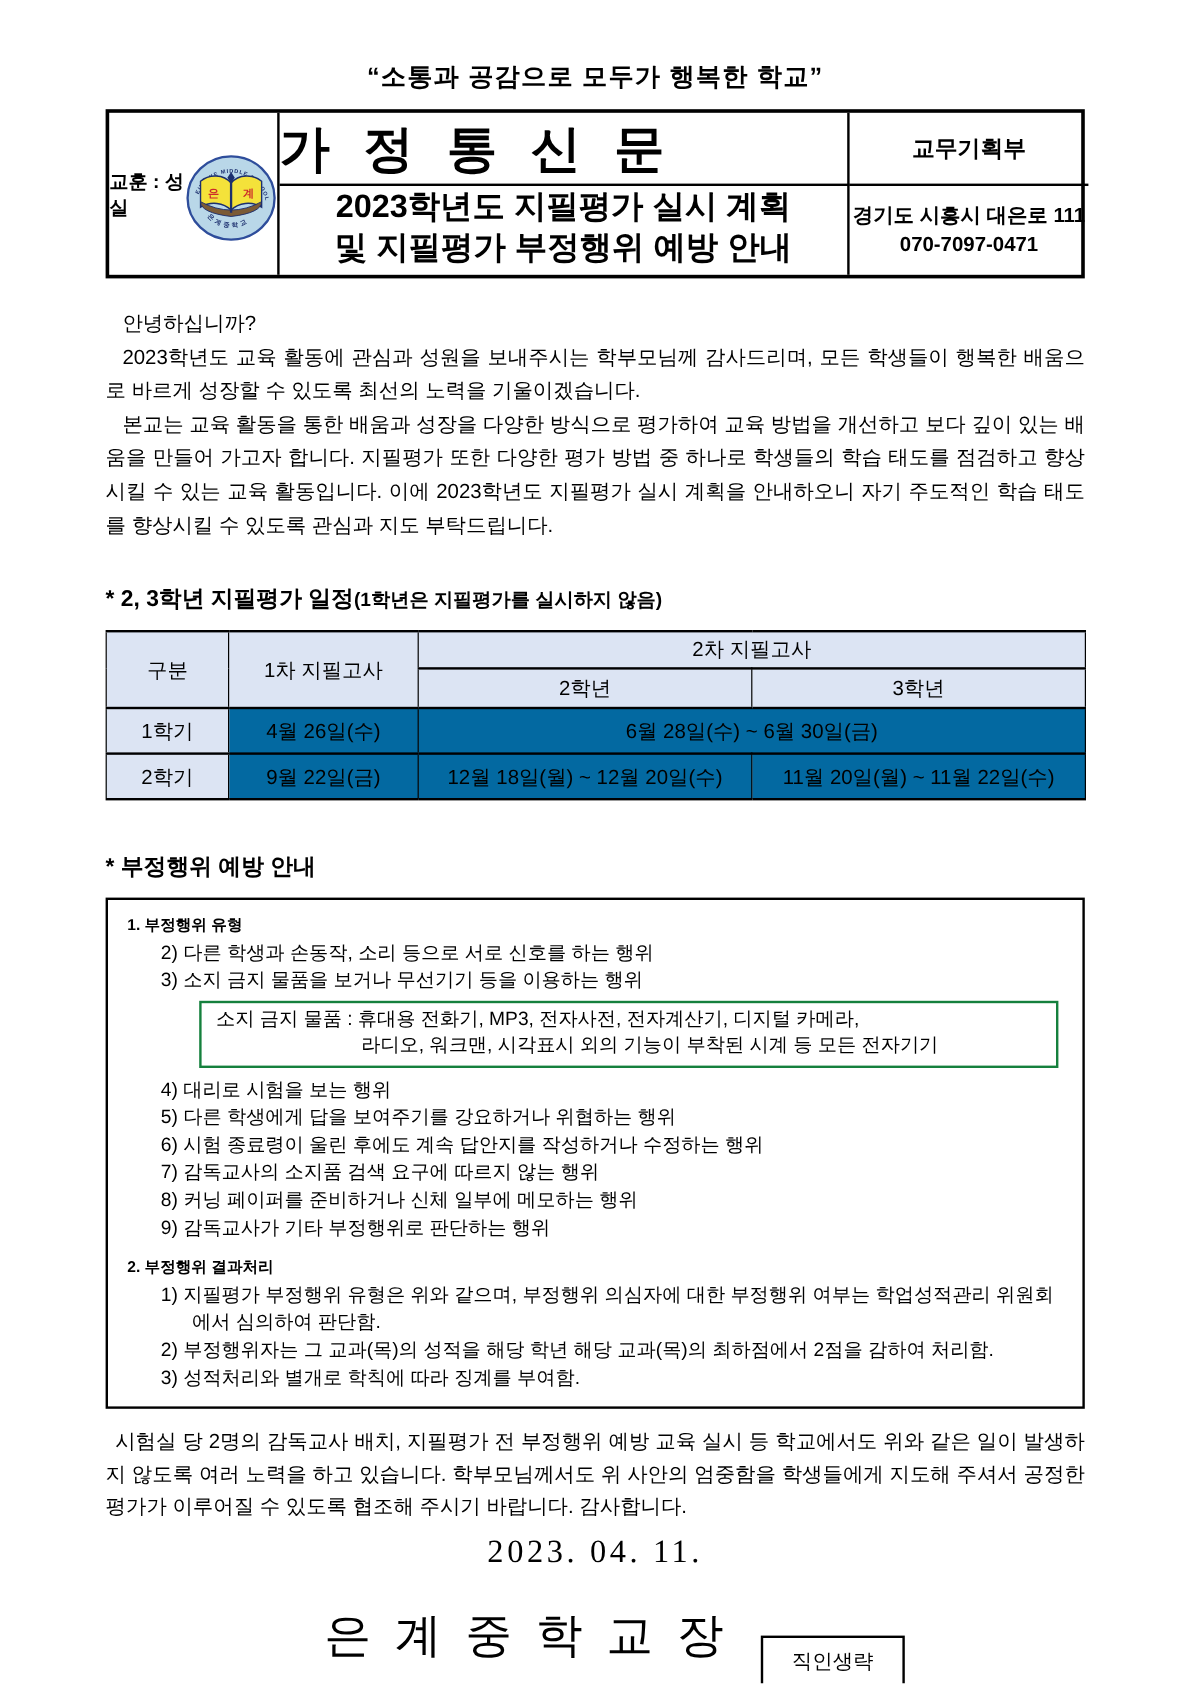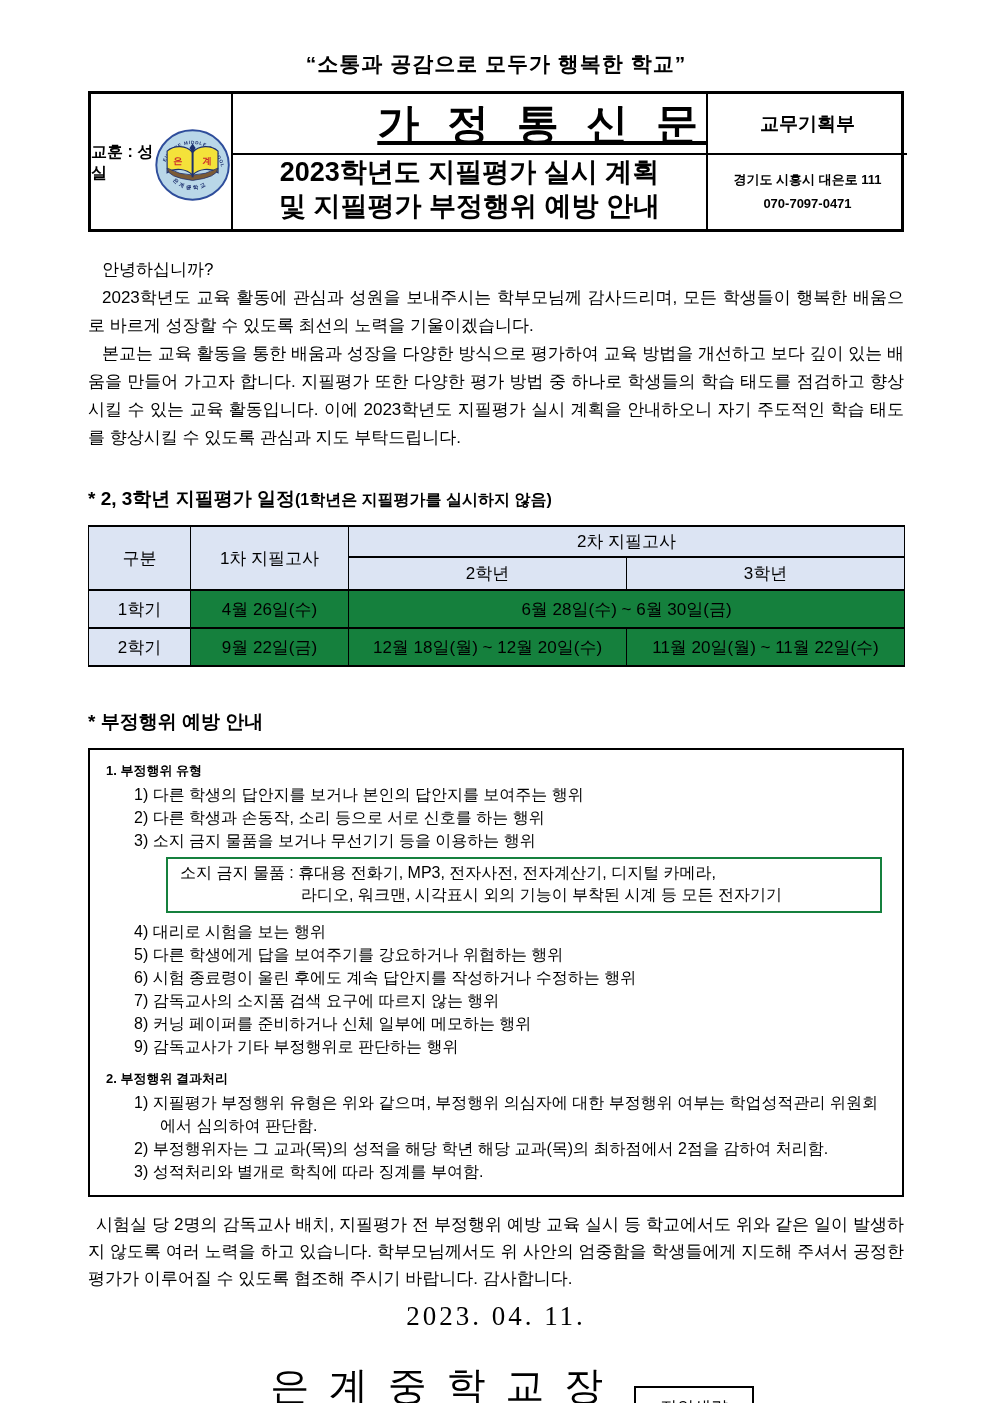--- a/index.html
+++ b/index.html
@@ -8,43 +8,43 @@
     width:992px; height:1403px; background:#ffffff; color:#000;
     font-family:"Liberation Sans", sans-serif;
     padding:50px 88px 0 88px; position:relative; overflow:hidden;
   }
   
   .quote { text-align:center; font-weight:bold; font-size:21px; letter-spacing:1px; margin-bottom:13px; }
   
   .hdr { display:grid; grid-template-columns:142px 475px 199px; grid-template-rows:61px 74px; border:3px solid #000; width:816px; }
   .hdr-left { grid-row:1/3; border-right:2px solid #000; display:flex; flex-direction:row; align-items:center; padding-top:7px; }
   .hdr-motto { font-size:16px; font-weight:bold; margin-bottom:4px; }
-  .hdr-mid-top { border-right:2px solid #000; border-bottom:2px solid #000; display:flex; align-items:center; justify-content:flex-end;text-decoration:underline; }
+  .hdr-mid-top { border-right:2px solid #000; border-bottom:2px solid #000; display:flex; align-items:center; justify-content:flex-start; }
   .hdr-title { font-size:42px; font-weight:bold; letter-spacing:8px; white-space:nowrap; }
   .hdr-right-top { border-bottom:2px solid #000; display:flex; align-items:center; justify-content:center; font-size:19px; font-weight:bold; }
   .hdr-mid-bot { border-right:2px solid #000; display:flex; flex-direction:column; align-items:center; font-size:27px; font-weight:bold; line-height:34px; }
-  .hdr-right-bot { display:flex; flex-direction:column; align-items:center; justify-content:center; font-size:13px; font-weight:bold; line-height:24px; }
+  .hdr-right-bot { display:flex; flex-direction:column; align-items:center; justify-content:center; font-size:17px; font-weight:bold; line-height:24px; }
   
   .intro { margin-top:24px; font-size:17px; line-height:28px; text-align:justify; }
   .intro p { text-indent:14px; }
   
   .sec-heading { font-size:19px; font-weight:bold; }
   .sec-heading .note { font-size:16px; }
   .sched-heading { margin-top:34px; }
   .prev-heading { margin-top:42px; }
   
   .sched-table { width:816px; border-collapse:collapse; margin-top:13px; font-size:17px; table-layout:fixed; }
   .sched-table td, .sched-table th {
     border-left:1.5px solid #000; border-right:1.5px solid #000;
     border-top:2.5px solid #000; border-bottom:2.5px solid #000;
     text-align:center; vertical-align:middle; font-weight:normal;
   }
   .sched-table .subdiv { border-top:1.5px solid #000; }
   .hdr-bg { background:#dce4f3; }
-  .rh1 { height:31px; } .rh2 { height:33px; } .rd { height:38px; background:#15803d; }
+  .rh1 { height:31px; } .rh2 { height:33px; } .rd { height:38px; background:#0369a1; }
   
   .prev-box { width:816px; border:2px solid #000; margin-top:13px; padding:8px 14px 12px 14px; font-size:16px; line-height:23px; }
   .box-title { font-size:13px; font-weight:bold; line-height:25px; margin-left:2px; }
   .box-title-2 { margin-top:8px; }
   .box-item { margin-left:30px; padding-left:26px; text-indent:-26px; }
   .banned-box { border:2px solid #15803d; margin:5px 6px 7px 62px; padding:3px 10px 5px 12px; line-height:22px; }
   .banned-l2 { padding-left:121px; }
   
   .closing { margin-top:14px; font-size:17px; line-height:27px; text-align:justify; text-indent:8px; }
   .date-line { margin-top:9px; text-align:center; font-family:"Liberation Serif", serif; font-size:27px; letter-spacing:3px; }
@@ -138,21 +138,20 @@
         <td>12월 18일(월) ~ 12월 20일(수)</td>
         <td>11월 20일(월) ~ 11월 22일(수)</td>
       </tr>
     </tbody>
   </table>
 
   <div class="sec-heading prev-heading">* 부정행위 예방 안내</div>
 
   <div class="prev-box">
     <div class="box-title">1. 부정행위 유형</div>
-    <div class="box-item">1) 다른 학생의 답안지를 보거나 본인의 답안지를 보여주는 행위</div>
     <div class="box-item">2) 다른 학생과 손동작, 소리 등으로 서로 신호를 하는 행위</div>
     <div class="box-item">3) 소지 금지 물품을 보거나 무선기기 등을 이용하는 행위</div>
     <div class="banned-box">
       <div>소지 금지 물품 : 휴대용 전화기, MP3, 전자사전, 전자계산기, 디지털 카메라,</div>
       <div class="banned-l2">라디오, 워크맨, 시각표시 외의 기능이 부착된 시계 등 모든 전자기기</div>
     </div>
     <div class="box-item">4) 대리로 시험을 보는 행위</div>
     <div class="box-item">5) 다른 학생에게 답을 보여주기를 강요하거나 위협하는 행위</div>
     <div class="box-item">6) 시험 종료령이 울린 후에도 계속 답안지를 작성하거나 수정하는 행위</div>
     <div class="box-item">7) 감독교사의 소지품 검색 요구에 따르지 않는 행위</div>

